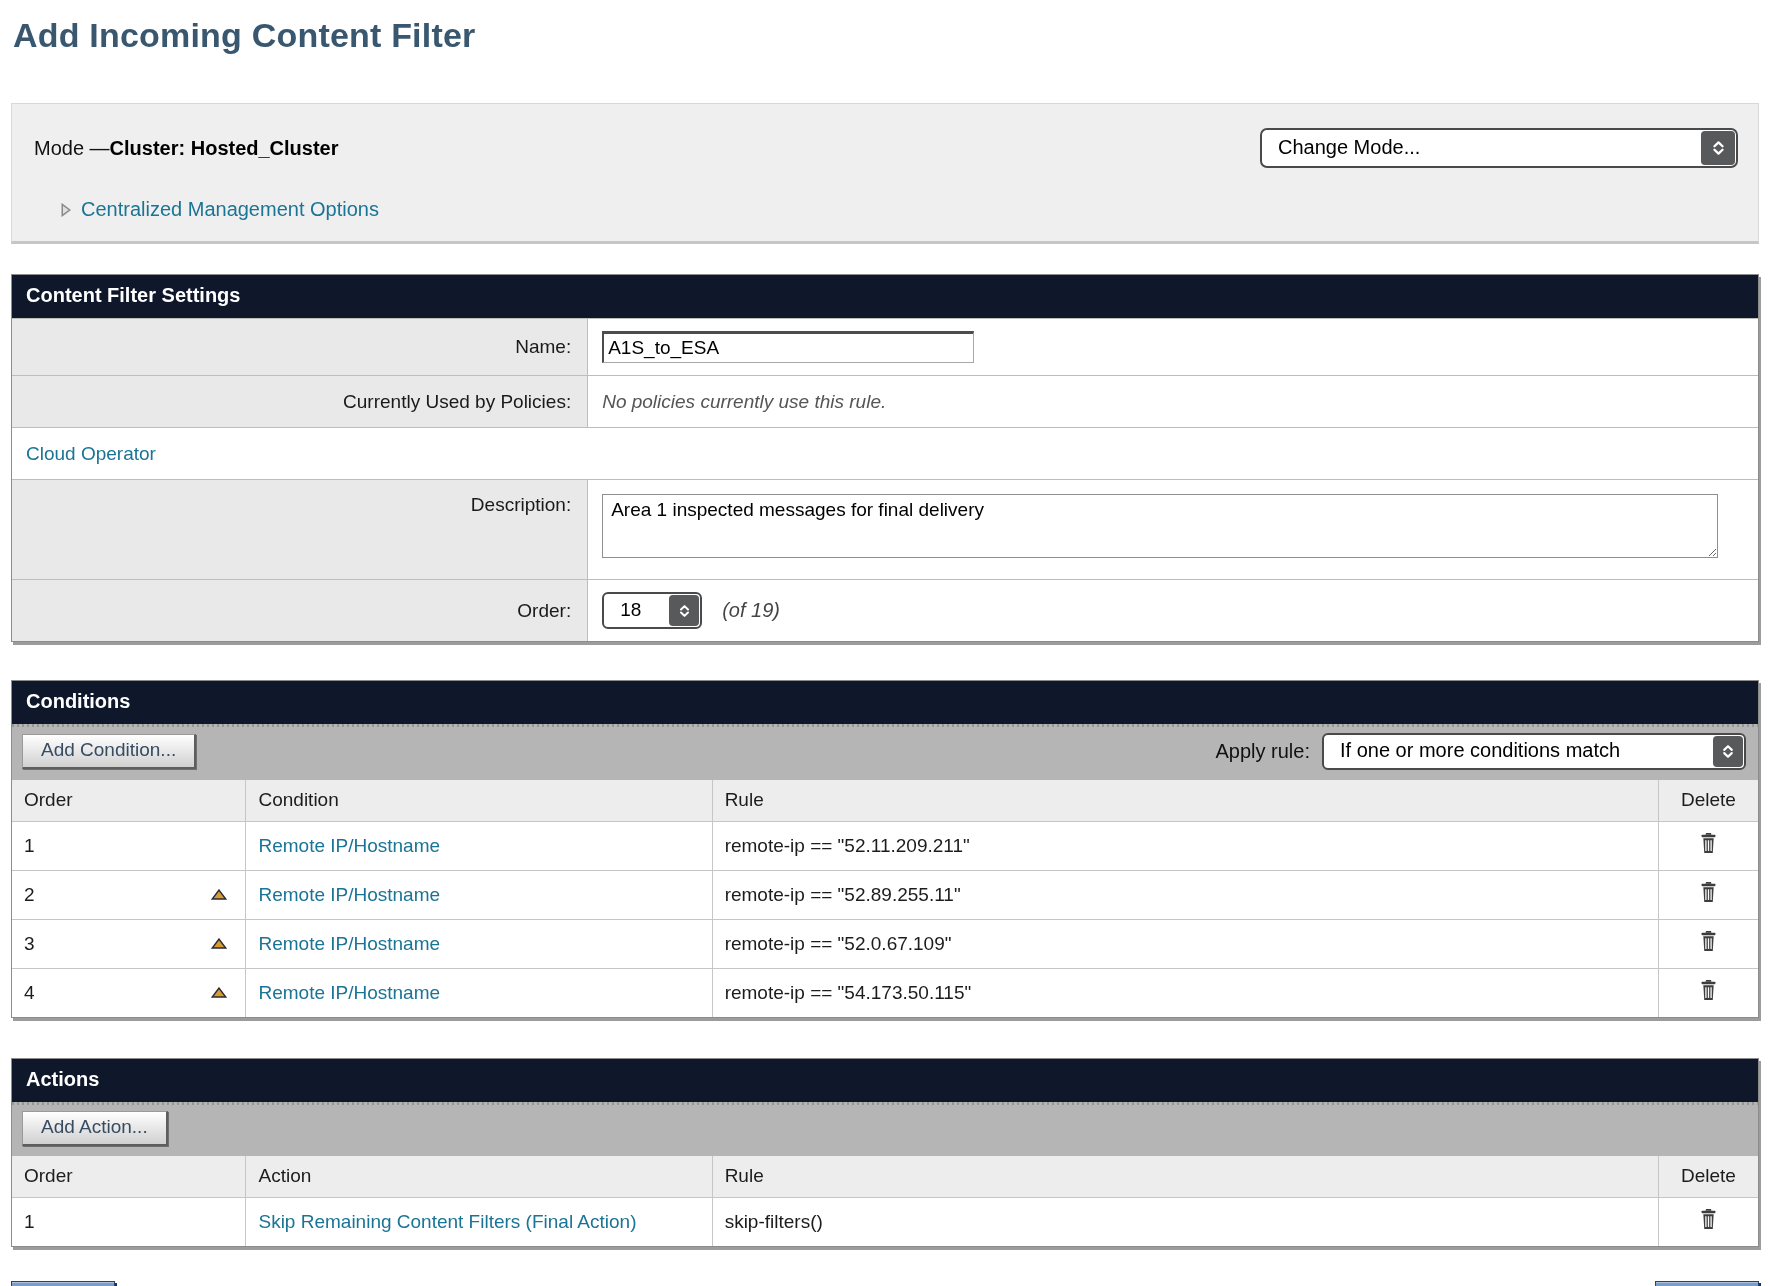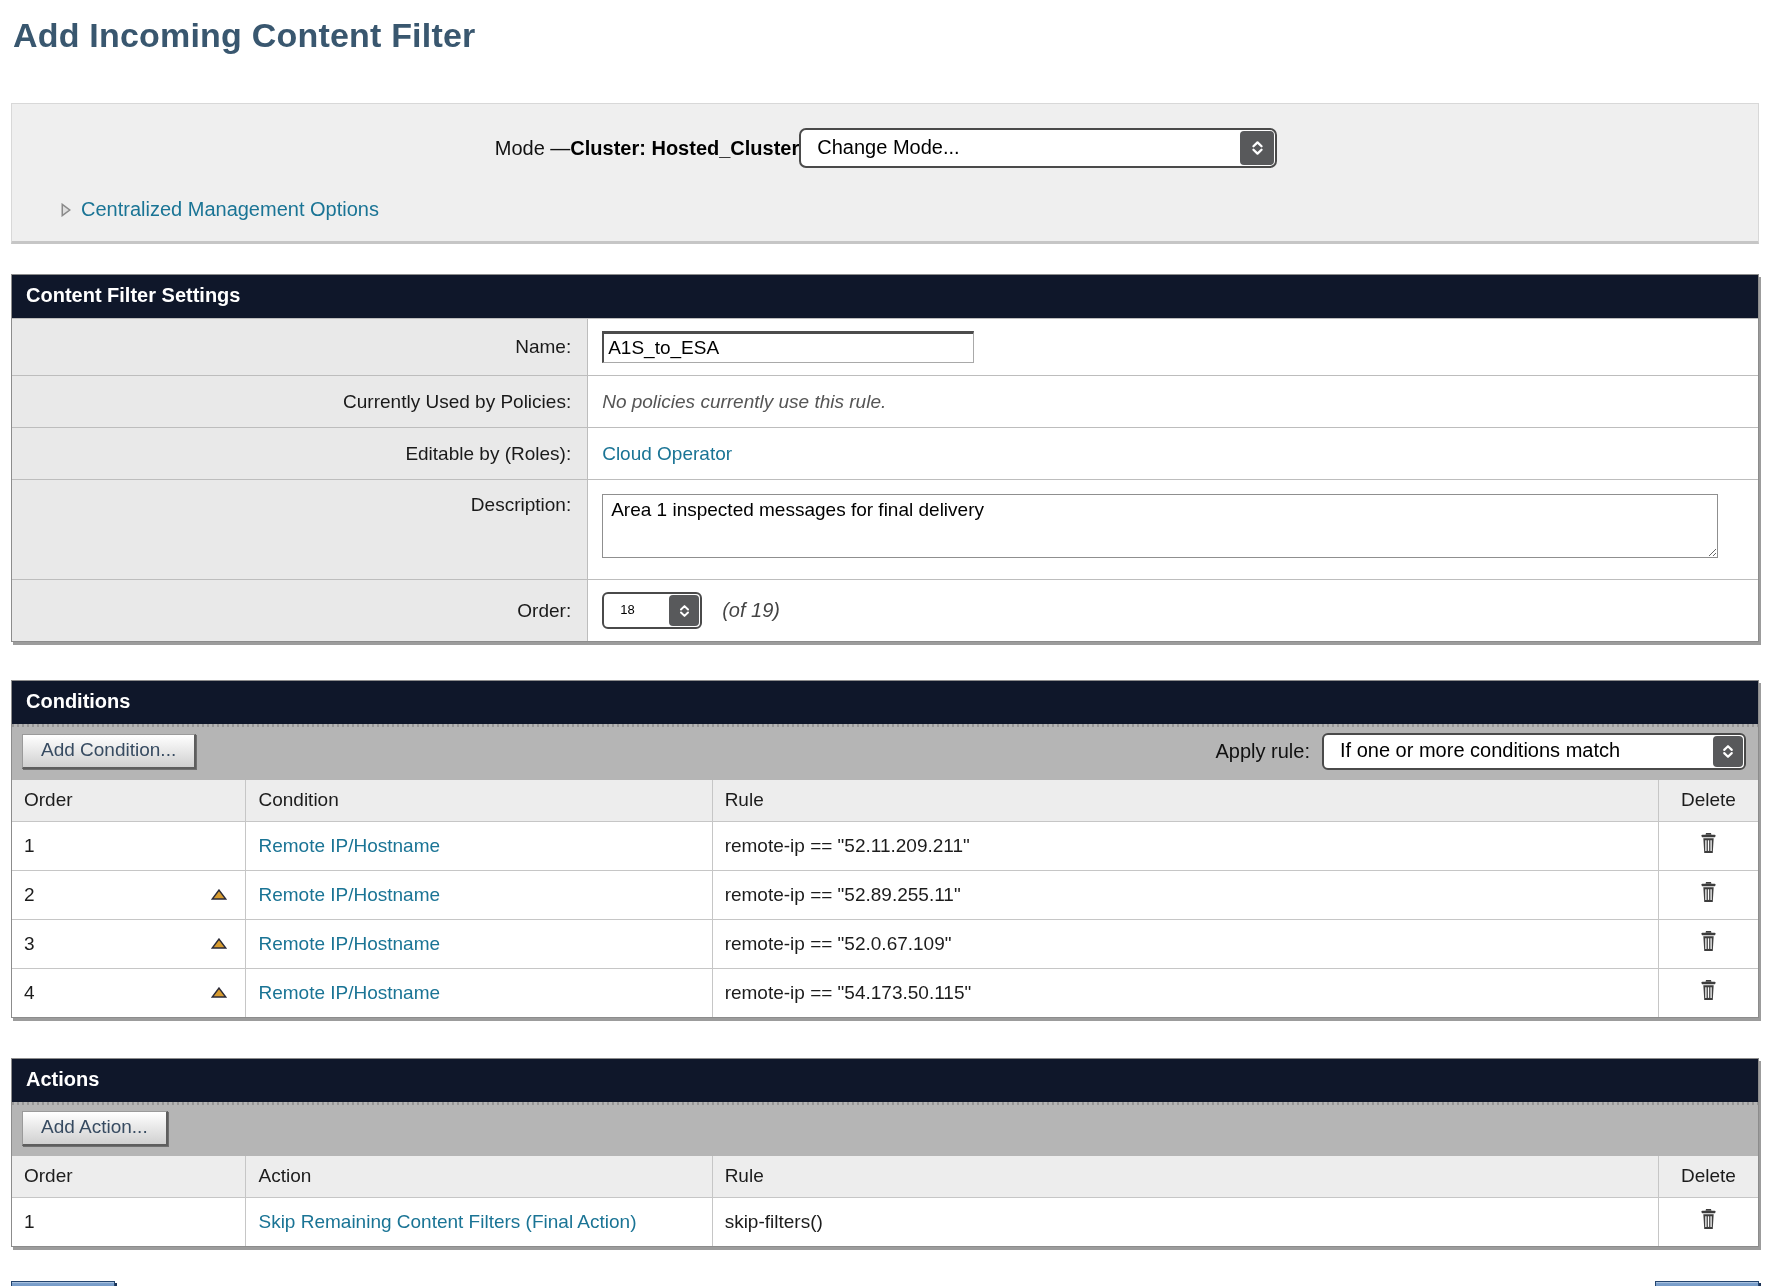--- a/index.html
+++ b/index.html
@@ -18,21 +18,21 @@
     letter-spacing: .2px;
   }
   
   .mode-panel {
     margin: 48px 11px 0 11px;
     background: #EFEFEF;
     border: 1px solid #D8D8D8;
     border-bottom: 3px solid #C6C6C6;
     padding: 24px 20px 20px 22px;
   }
-  .mode-row { display:flex; justify-content:center; align-items:center; }
+  .mode-row { display:flex; justify-content:space-between; align-items:center; }
   .mode-text { font-size: 20px; color:#111; }
   .mode-text b { color:#000; }
   .cmo-row { margin-top: 30px; display:flex; align-items:center;padding-left:27px; }
   .cmo-link { font-size: 20px; color:#1A7495; text-decoration:none; margin-left: 10px; cursor:pointer; }
   
   .sel {
     display:inline-flex; align-items:center;
     background:#fff;
     border: 2px solid #4A4A4A;
     border-radius: 7px;
@@ -41,21 +41,21 @@
     position: relative;
   }
   .sel .sel-text { flex:1; font-size: 20px; color:#000; padding: 0 10px 2px 16px; white-space:nowrap; overflow:hidden; }
   .sel .stepper {
     width: 34px; align-self: stretch; margin: 1px;
     background: #58595B;
     border-radius: 4px;
     display:flex; align-items:center; justify-content:center;
   }
   .sel-sm { height: 37px; border-radius: 6px; }
-  .sel-sm .sel-text { font-size: 13px; }
+  .sel-sm .sel-text { font-size: 19px; }
   .sel-sm .stepper { width: 30px; }
   
   .panel {
     margin: 0 11px;
     border: 1px solid #8C8C8C;
     box-shadow: 2px 3px 0 #9C9C9C;
     background: #fff;
   }
   .panel-header {
     background: #0f172a;
@@ -207,21 +207,20 @@
   </div>
 
   <div class="form-row row-policies">
     <div class="label-cell">Currently Used by Policies:</div>
     <div class="value-cell">
       <span class="muted-italic">No policies currently use this rule.</span>
     </div>
   </div>
 
   <div class="form-row row-roles">
-    <div class="label-cell">Editable by (Roles):</div>
     <div class="value-cell">
       <a class="teal-link">Cloud Operator</a>
     </div>
   </div>
 
   <div class="form-row row-desc">
     <div class="label-cell">Description:</div>
     <div class="value-cell">
       <textarea class="desc-textarea" style="">Area 1 inspected messages for final delivery</textarea>
     </div>

